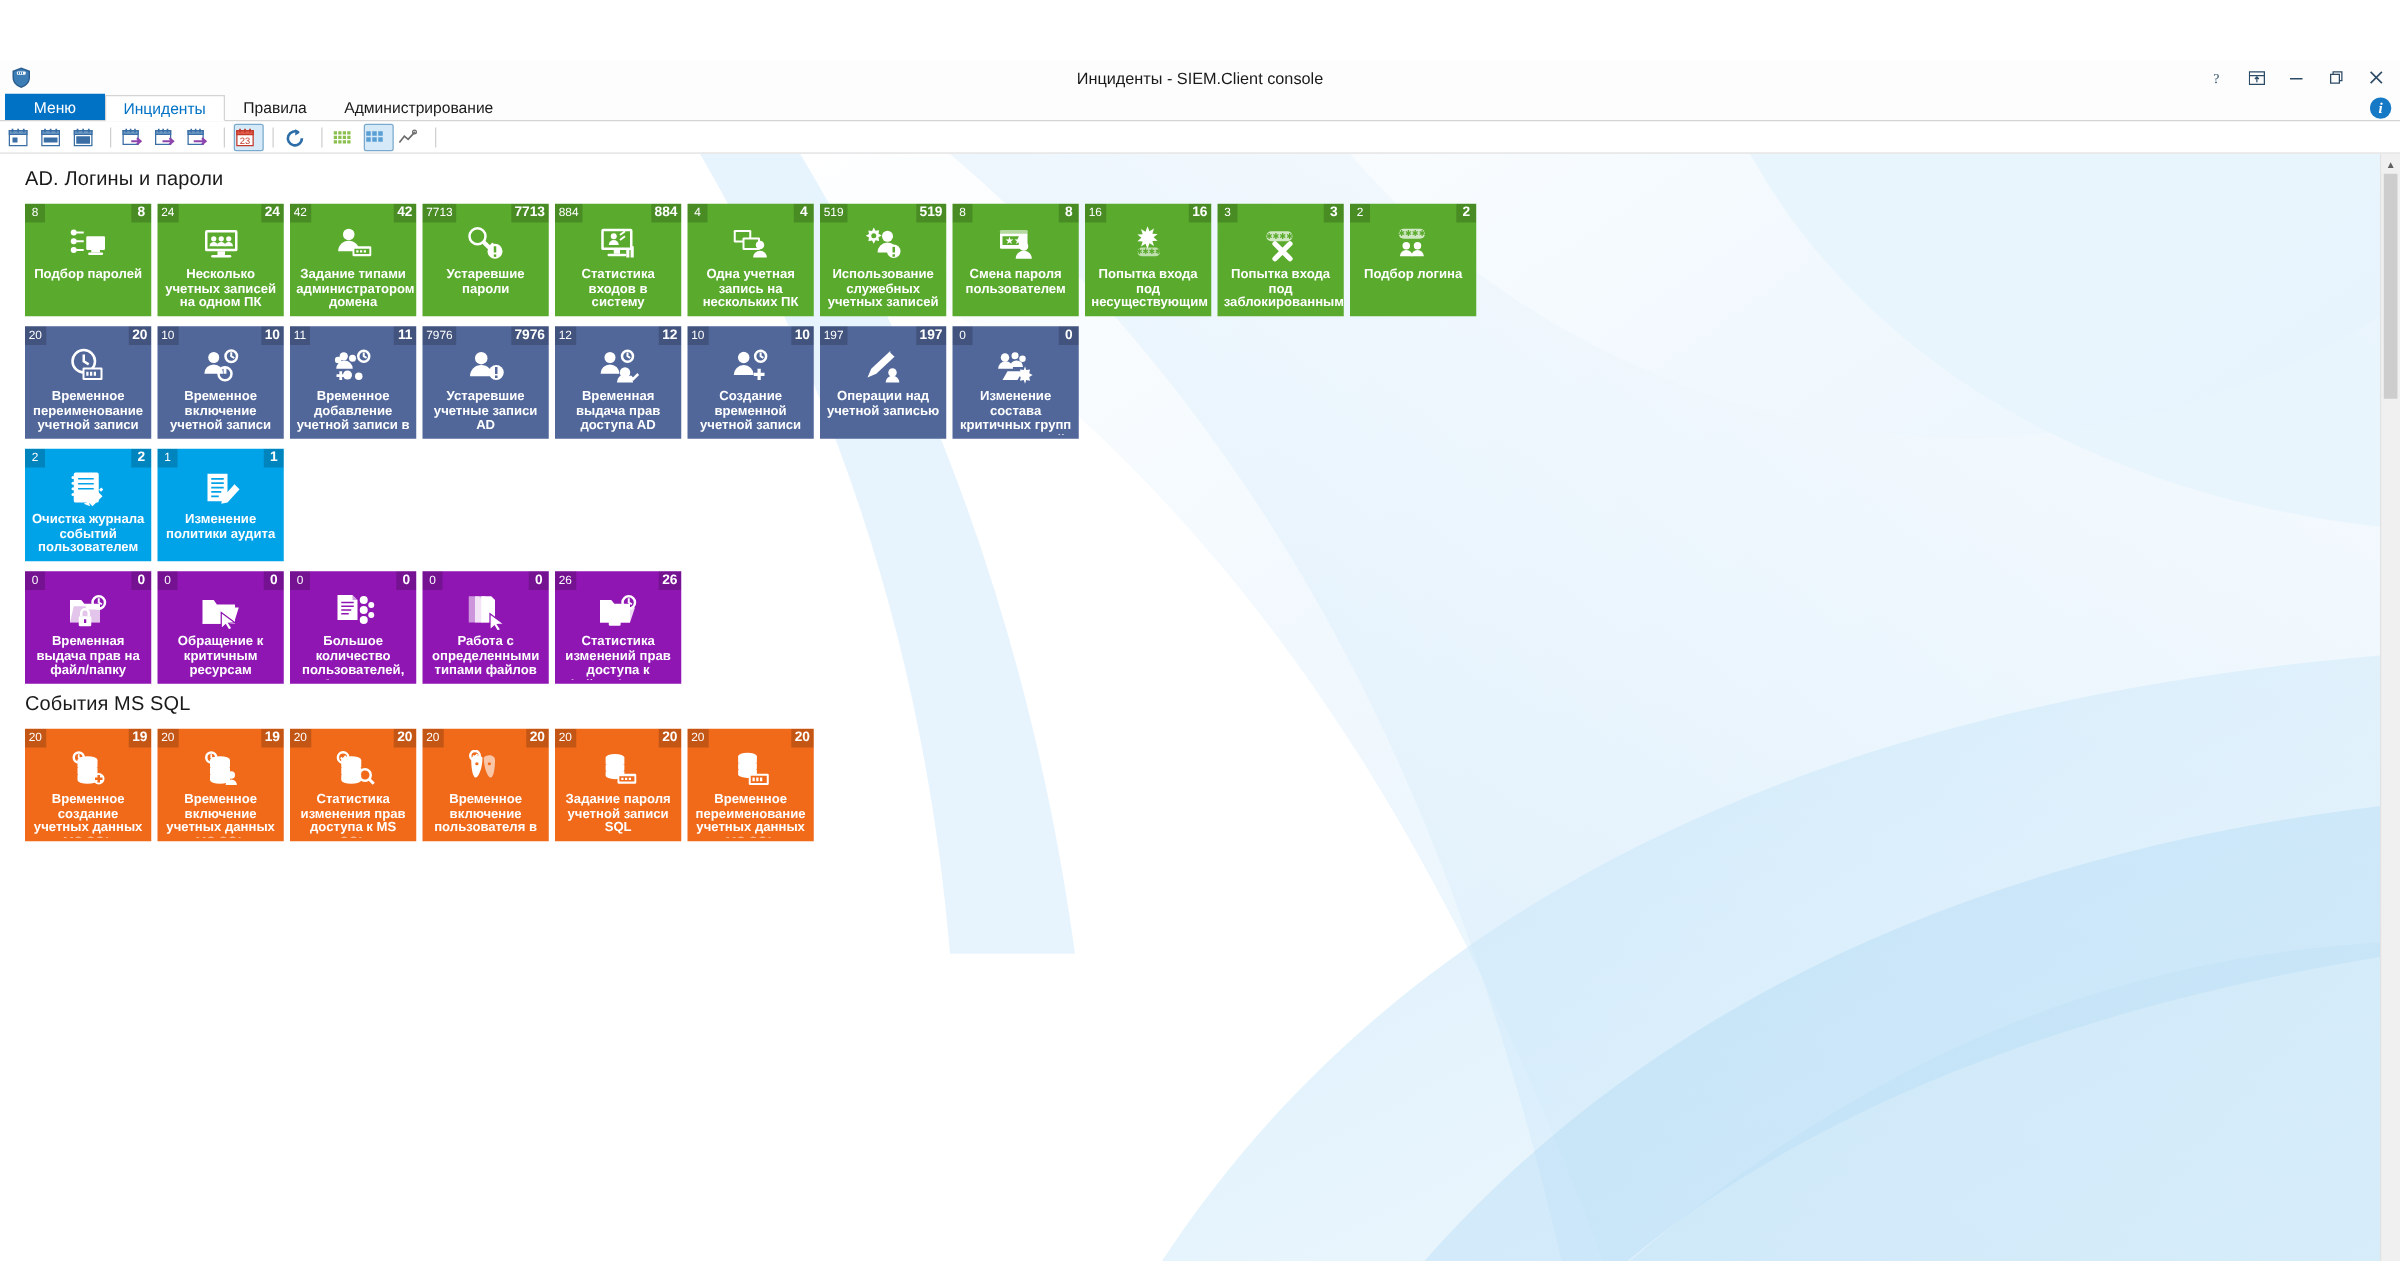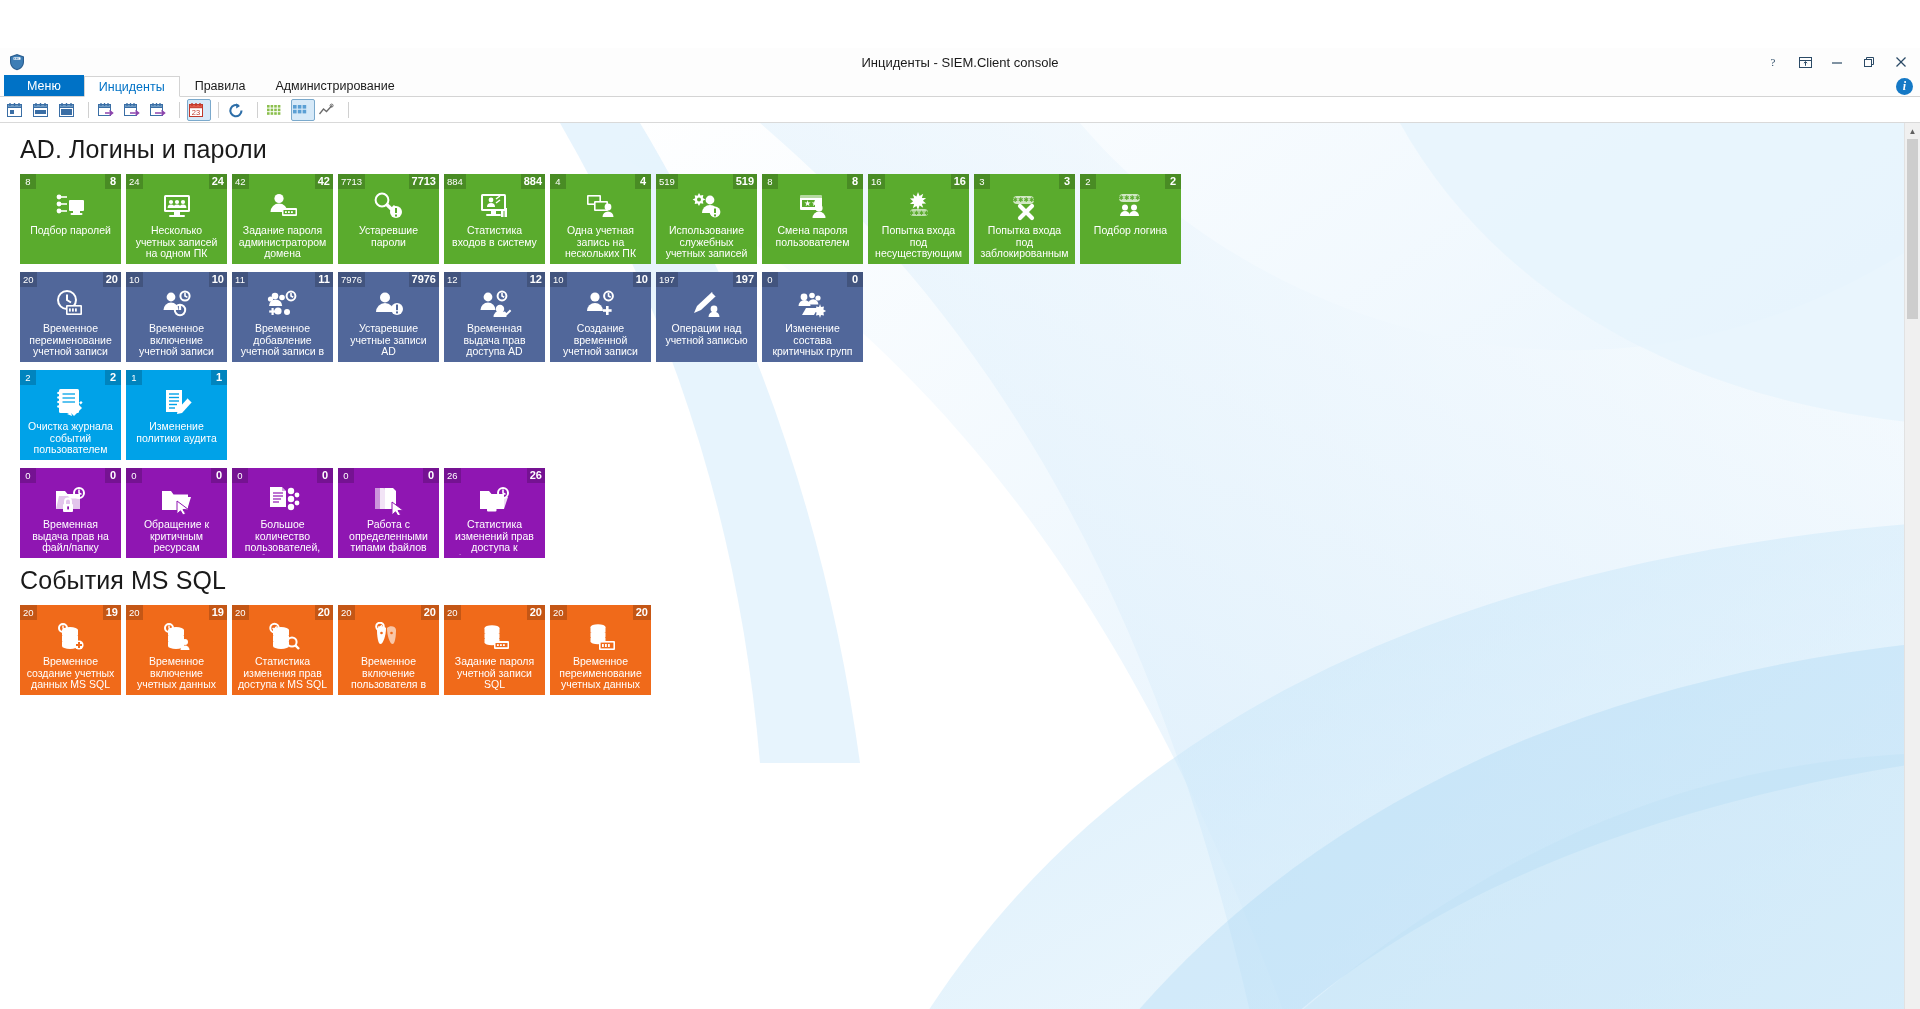--- a/index.html
+++ b/index.html
@@ -147,21 +147,21 @@
     position: absolute;
     inset: 0;
     right: 16px;
     overflow: hidden;
     z-index: 1;
     padding: 12px 0 0 20px;
   }
 
   .group { margin-bottom: 8px; }
   .group-title {
-    font-size: 25px;
+    font-size: 16px;
     font-weight: normal;
     color: #1a1a1a;
     margin: 0 0 10px 0;
     letter-spacing: 0.1px;
   }
   .tiles {
     display: flex;
     flex-wrap: nowrap;
     gap: 5px;
   }
@@ -203,20 +203,21 @@
   .tile-label {
     margin-top: 4px;
     padding: 0 5px;
     font-size: 10.5px;
     line-height: 11.6px;
     color: #ffffff;
     text-align: center;
     width: 100%;
     overflow: hidden;
     max-height: 36px;
+    font-weight: bold;
   }
 
   
   .t-green  { background: #5aab2d; }
   .t-blue   { background: #51679a; }
   .t-cyan   { background: #00a2e8; }
   .t-purple { background: #8f16b2; }
   .t-orange { background: #f06a1a; }
 
   
@@ -532,21 +533,21 @@
                 <svg width="34" height="30" viewBox="0 0 34 30">
                   <circle cx="13" cy="7.5" r="4.6" fill="#ffffff"></circle>
                   <path d="M4.5 21 a8.5 8.5 0 0 1 17 0 z" fill="#ffffff"></path>
                   <rect x="16" y="17" width="15" height="8" rx="1" fill="#ffffff"></rect>
                   <rect x="17.5" y="19" width="12" height="4.2" fill="#5aab2d"></rect>
                   <rect x="19" y="20.2" width="1.8" height="1.8" fill="#ffffff"></rect>
                   <rect x="22" y="20.2" width="1.8" height="1.8" fill="#ffffff"></rect>
                   <rect x="25" y="20.2" width="1.8" height="1.8" fill="#ffffff"></rect>
                 </svg>
               </div>
-              <div class="tile-label">Задание пароля администратором домена</div>
+              <div class="tile-label">Задание типами администратором домена</div>
             </div>
             <div class="tile t-green">
               <div class="badge-left">7713</div>
               <div class="badge-right">7713</div>
               <div class="tile-icon">
                 <svg width="34" height="30" viewBox="0 0 34 30">
                   <circle cx="10" cy="9" r="6.4" stroke="#ffffff" fill="none" stroke-width="2"></circle>
                   <circle cx="10" cy="9" r="2.2" fill="#5aab2d"></circle>
                   <path d="M14.2 13 L25 23.5" stroke="#ffffff" stroke-width="3.4" fill="none"></path>
                   <path d="M20 18 L23 15" stroke="#ffffff" stroke-width="3" fill="none"></path>

